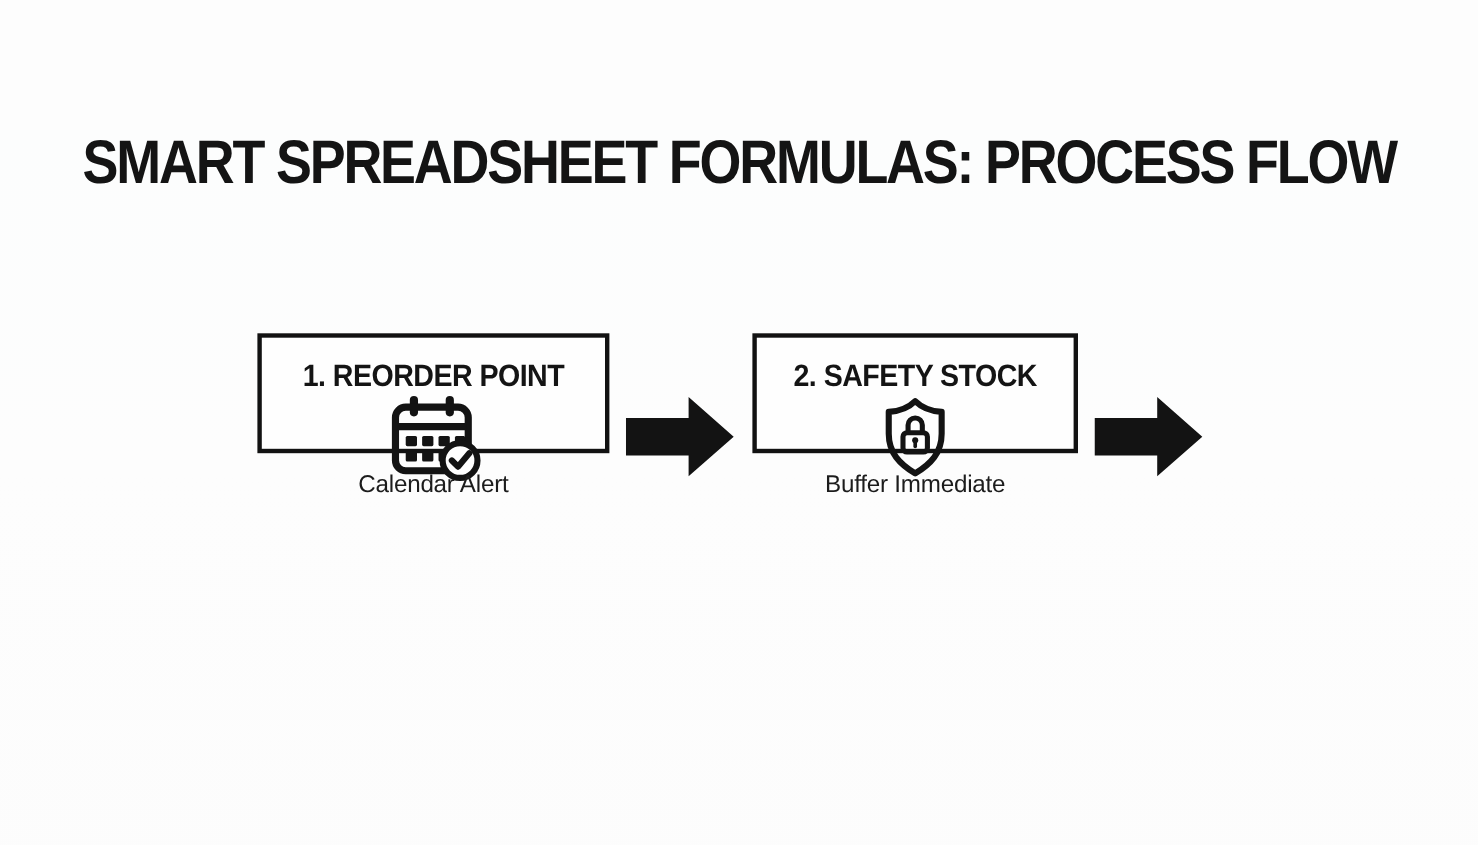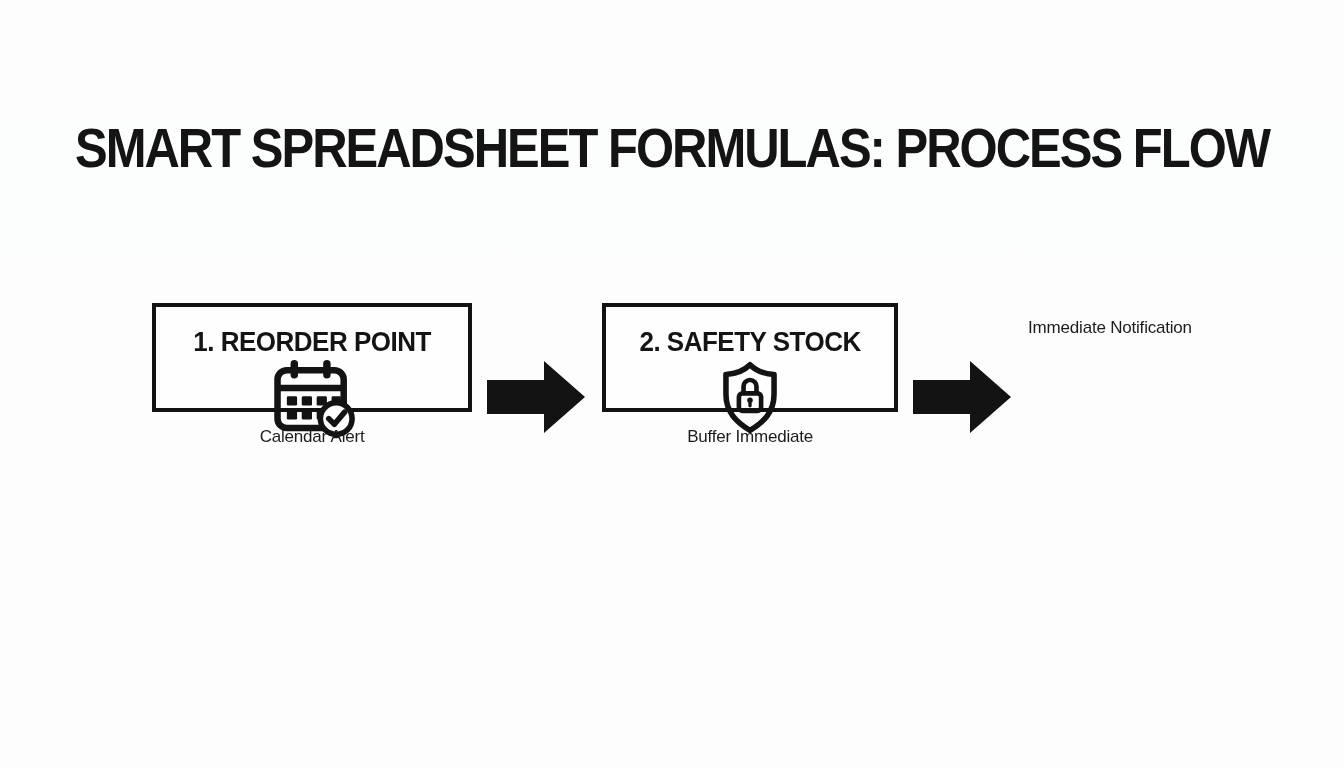--- a/index.html
+++ b/index.html
@@ -62,21 +62,21 @@
   }
   .step-icon {
     margin-top: 3px;
     display: flex;
     align-items: center;
     justify-content: center;
   }
   .step-icon svg { display: block; }
   .step-caption {
     margin-top: 15px;
-    font-size: 17px;
+    font-size: 22px;
     font-weight: normal;
     color: #1c1c1c;
     letter-spacing: -0.2px;
     white-space: nowrap;
   }
   .flow-arrow {
     flex: 0 0 auto;
     margin: 56px 15px 0 15px;
   }
   .flow-arrow svg { display: block; }
@@ -138,17 +138,16 @@
       <div class="step-caption">Buffer Immediate</div>
     </div>
 
     <div class="flow-arrow">
       <svg width="100" height="76" viewBox="0 0 100 76">
         <polygon class="ink-fill" points="0,21 57,21 57,2 98,38 57,74 57,55 0,55"></polygon>
       </svg>
     </div>
 
     <div class="step step-3">
-      <div class="step-caption">Immediate Notification</div>
     </div>
 
   </div>
 </div>
 
 </body></html>

